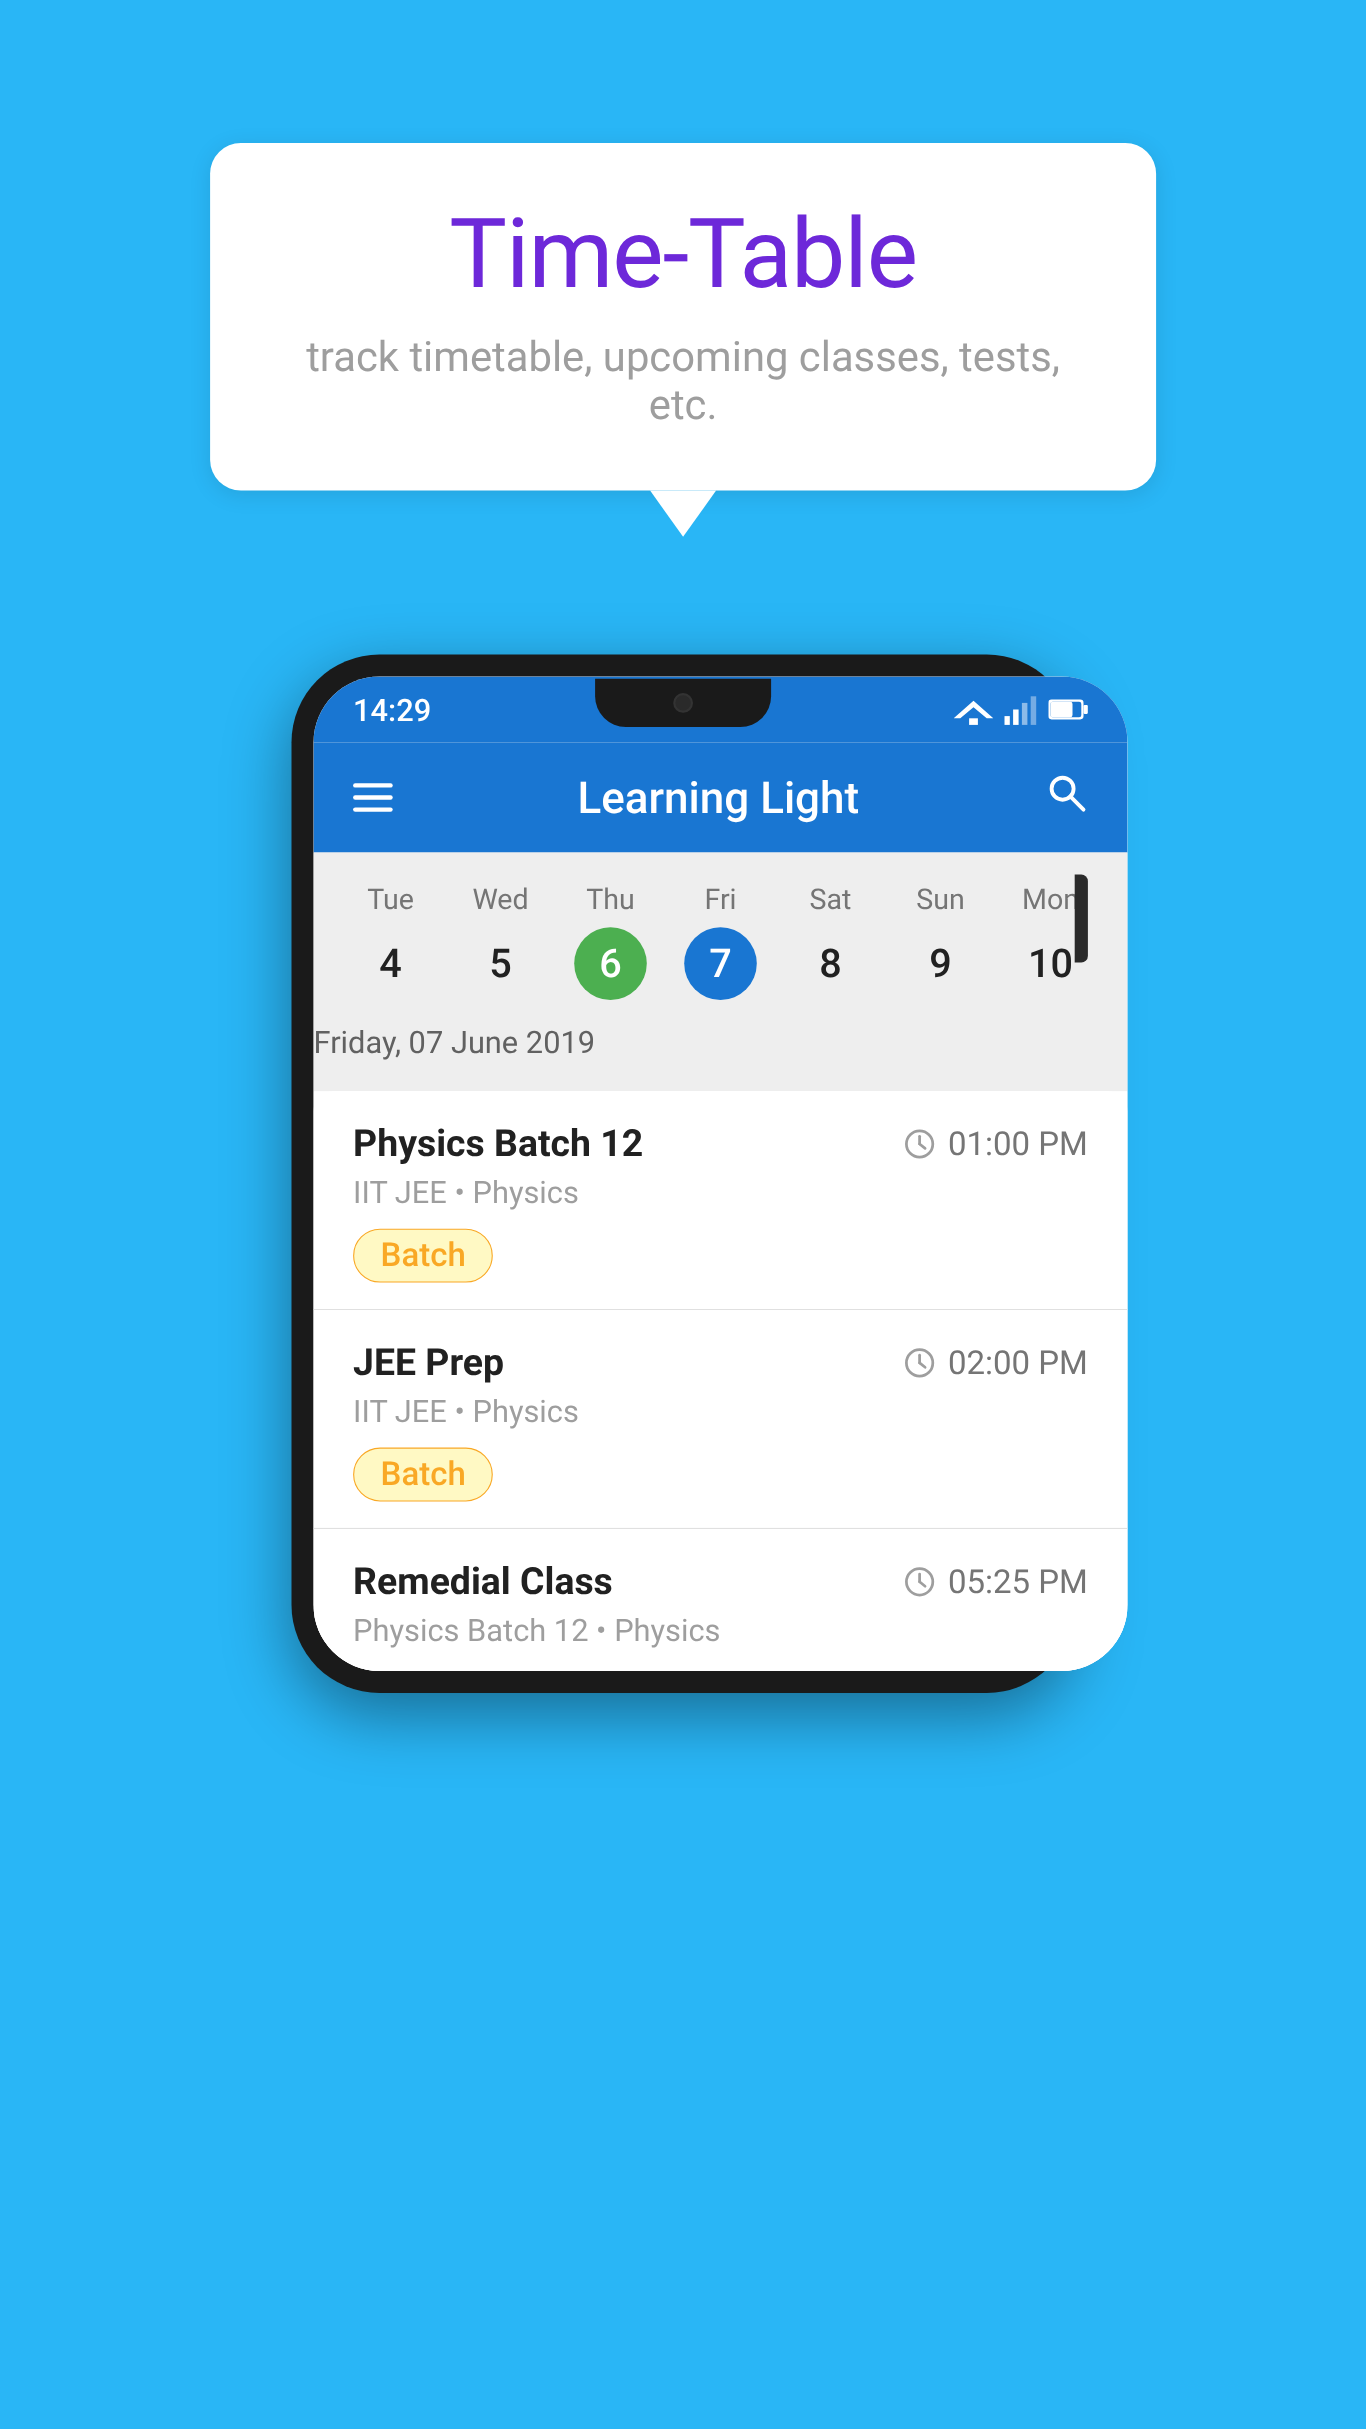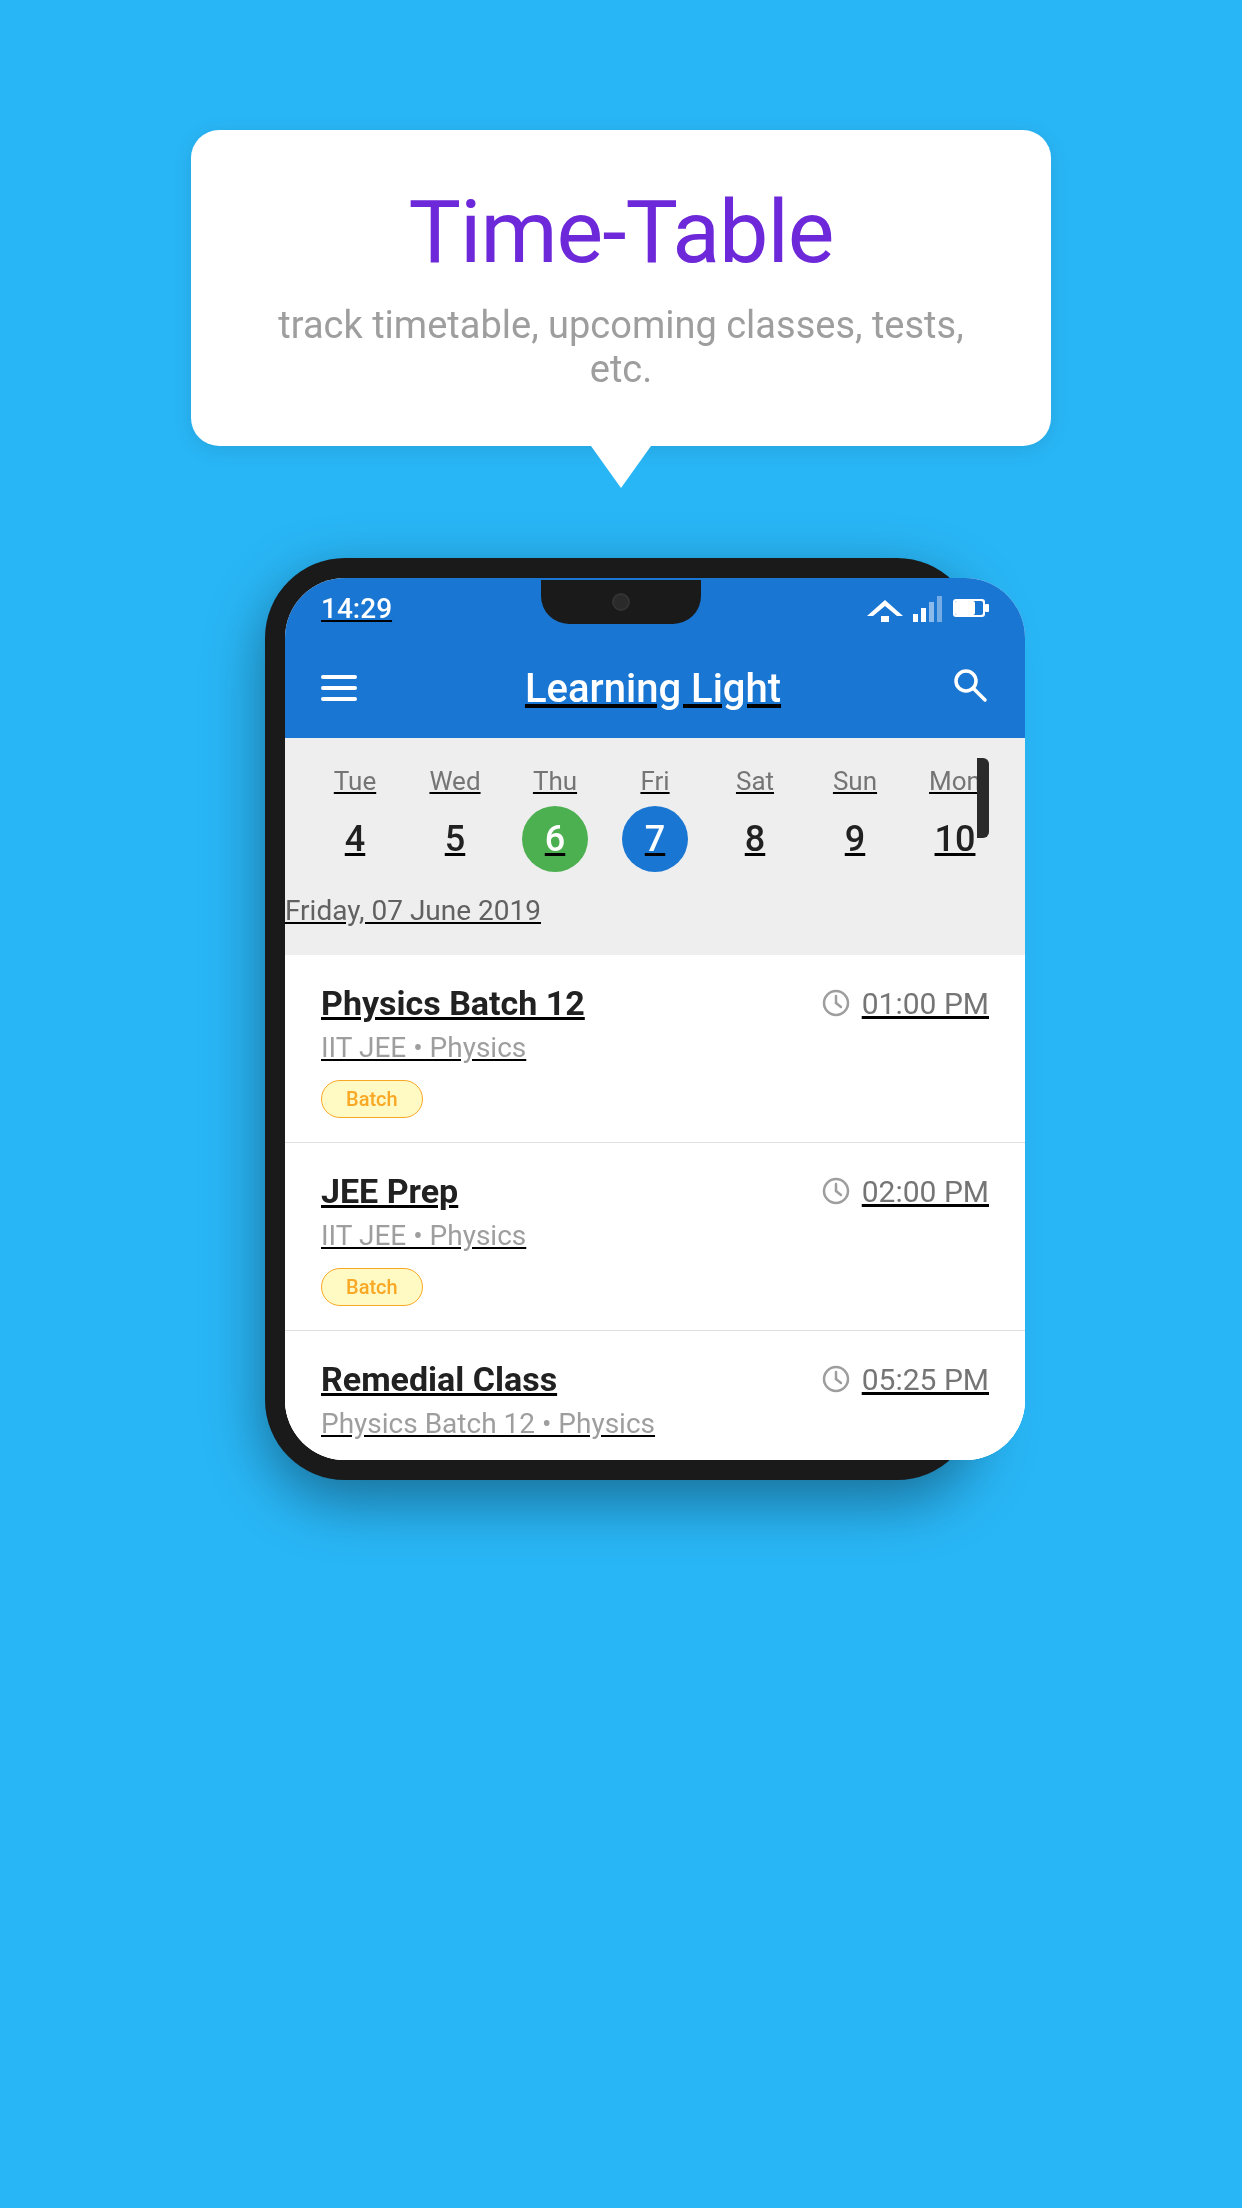--- a/index.html
+++ b/index.html
@@ -57,24 +57,23 @@
     }
 
     .speech-bubble p {
       font-size: 38px;
       color: #9E9E9E;
       font-weight: 400;
     }
 
     
     .phone-container {
-      margin-top: 72px;
+      margin-top: 109px;
       position: relative;
       width: 712px;
-      text-decoration: underline;
     }
 
     .phone-frame {
       background: #1a1a1a;
       border-radius: 80px;
       padding: 20px;
       box-shadow: 0 20px 60px rgba(0,0,0,0.4);
       position: relative;
     }
 
@@ -282,21 +281,21 @@
       margin-bottom: 16px;
     }
 
     .batch-tag {
       display: inline-block;
       background: #FFF9C4;
       color: #F9A825;
       border: 1.5px solid #F9A825;
       border-radius: 30px;
       padding: 6px 24px;
-      font-size: 20px;
+      font-size: 30px;
       font-weight: 500;
     }
 
     .partial-item {
       background: white;
       padding: 28px 36px 20px;
     }
 
     .partial-title {
       font-size: 34px;

